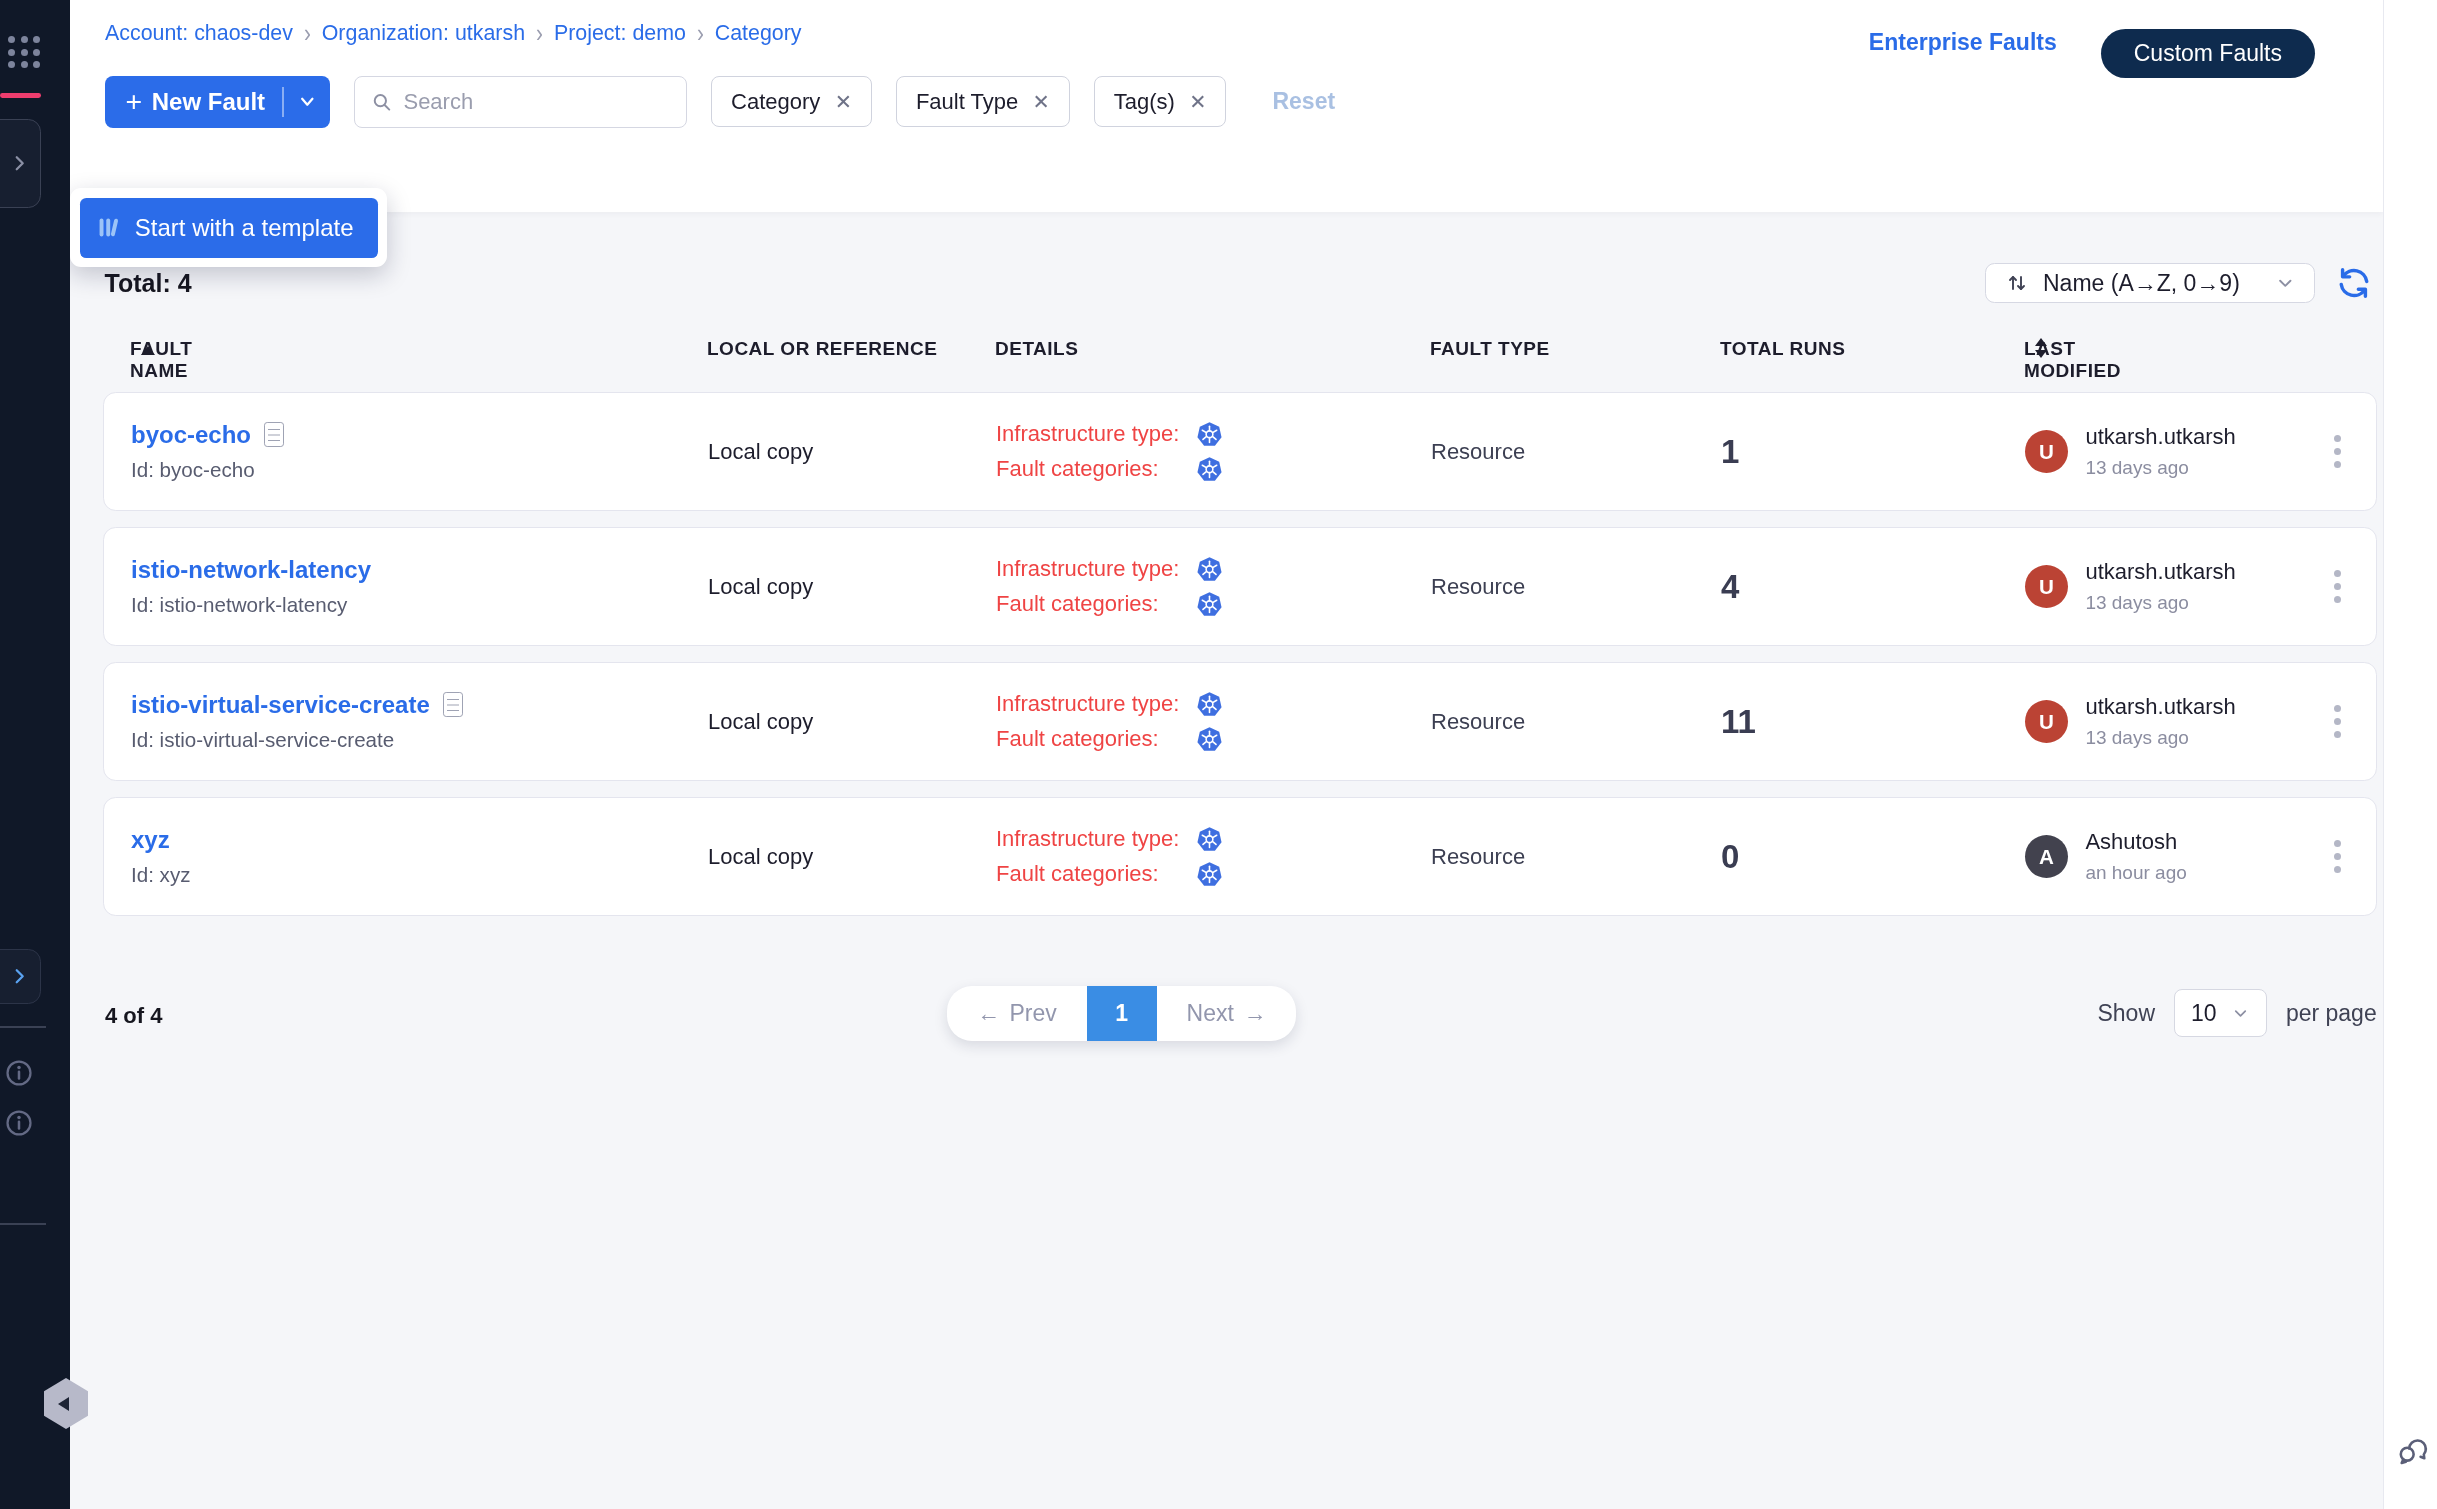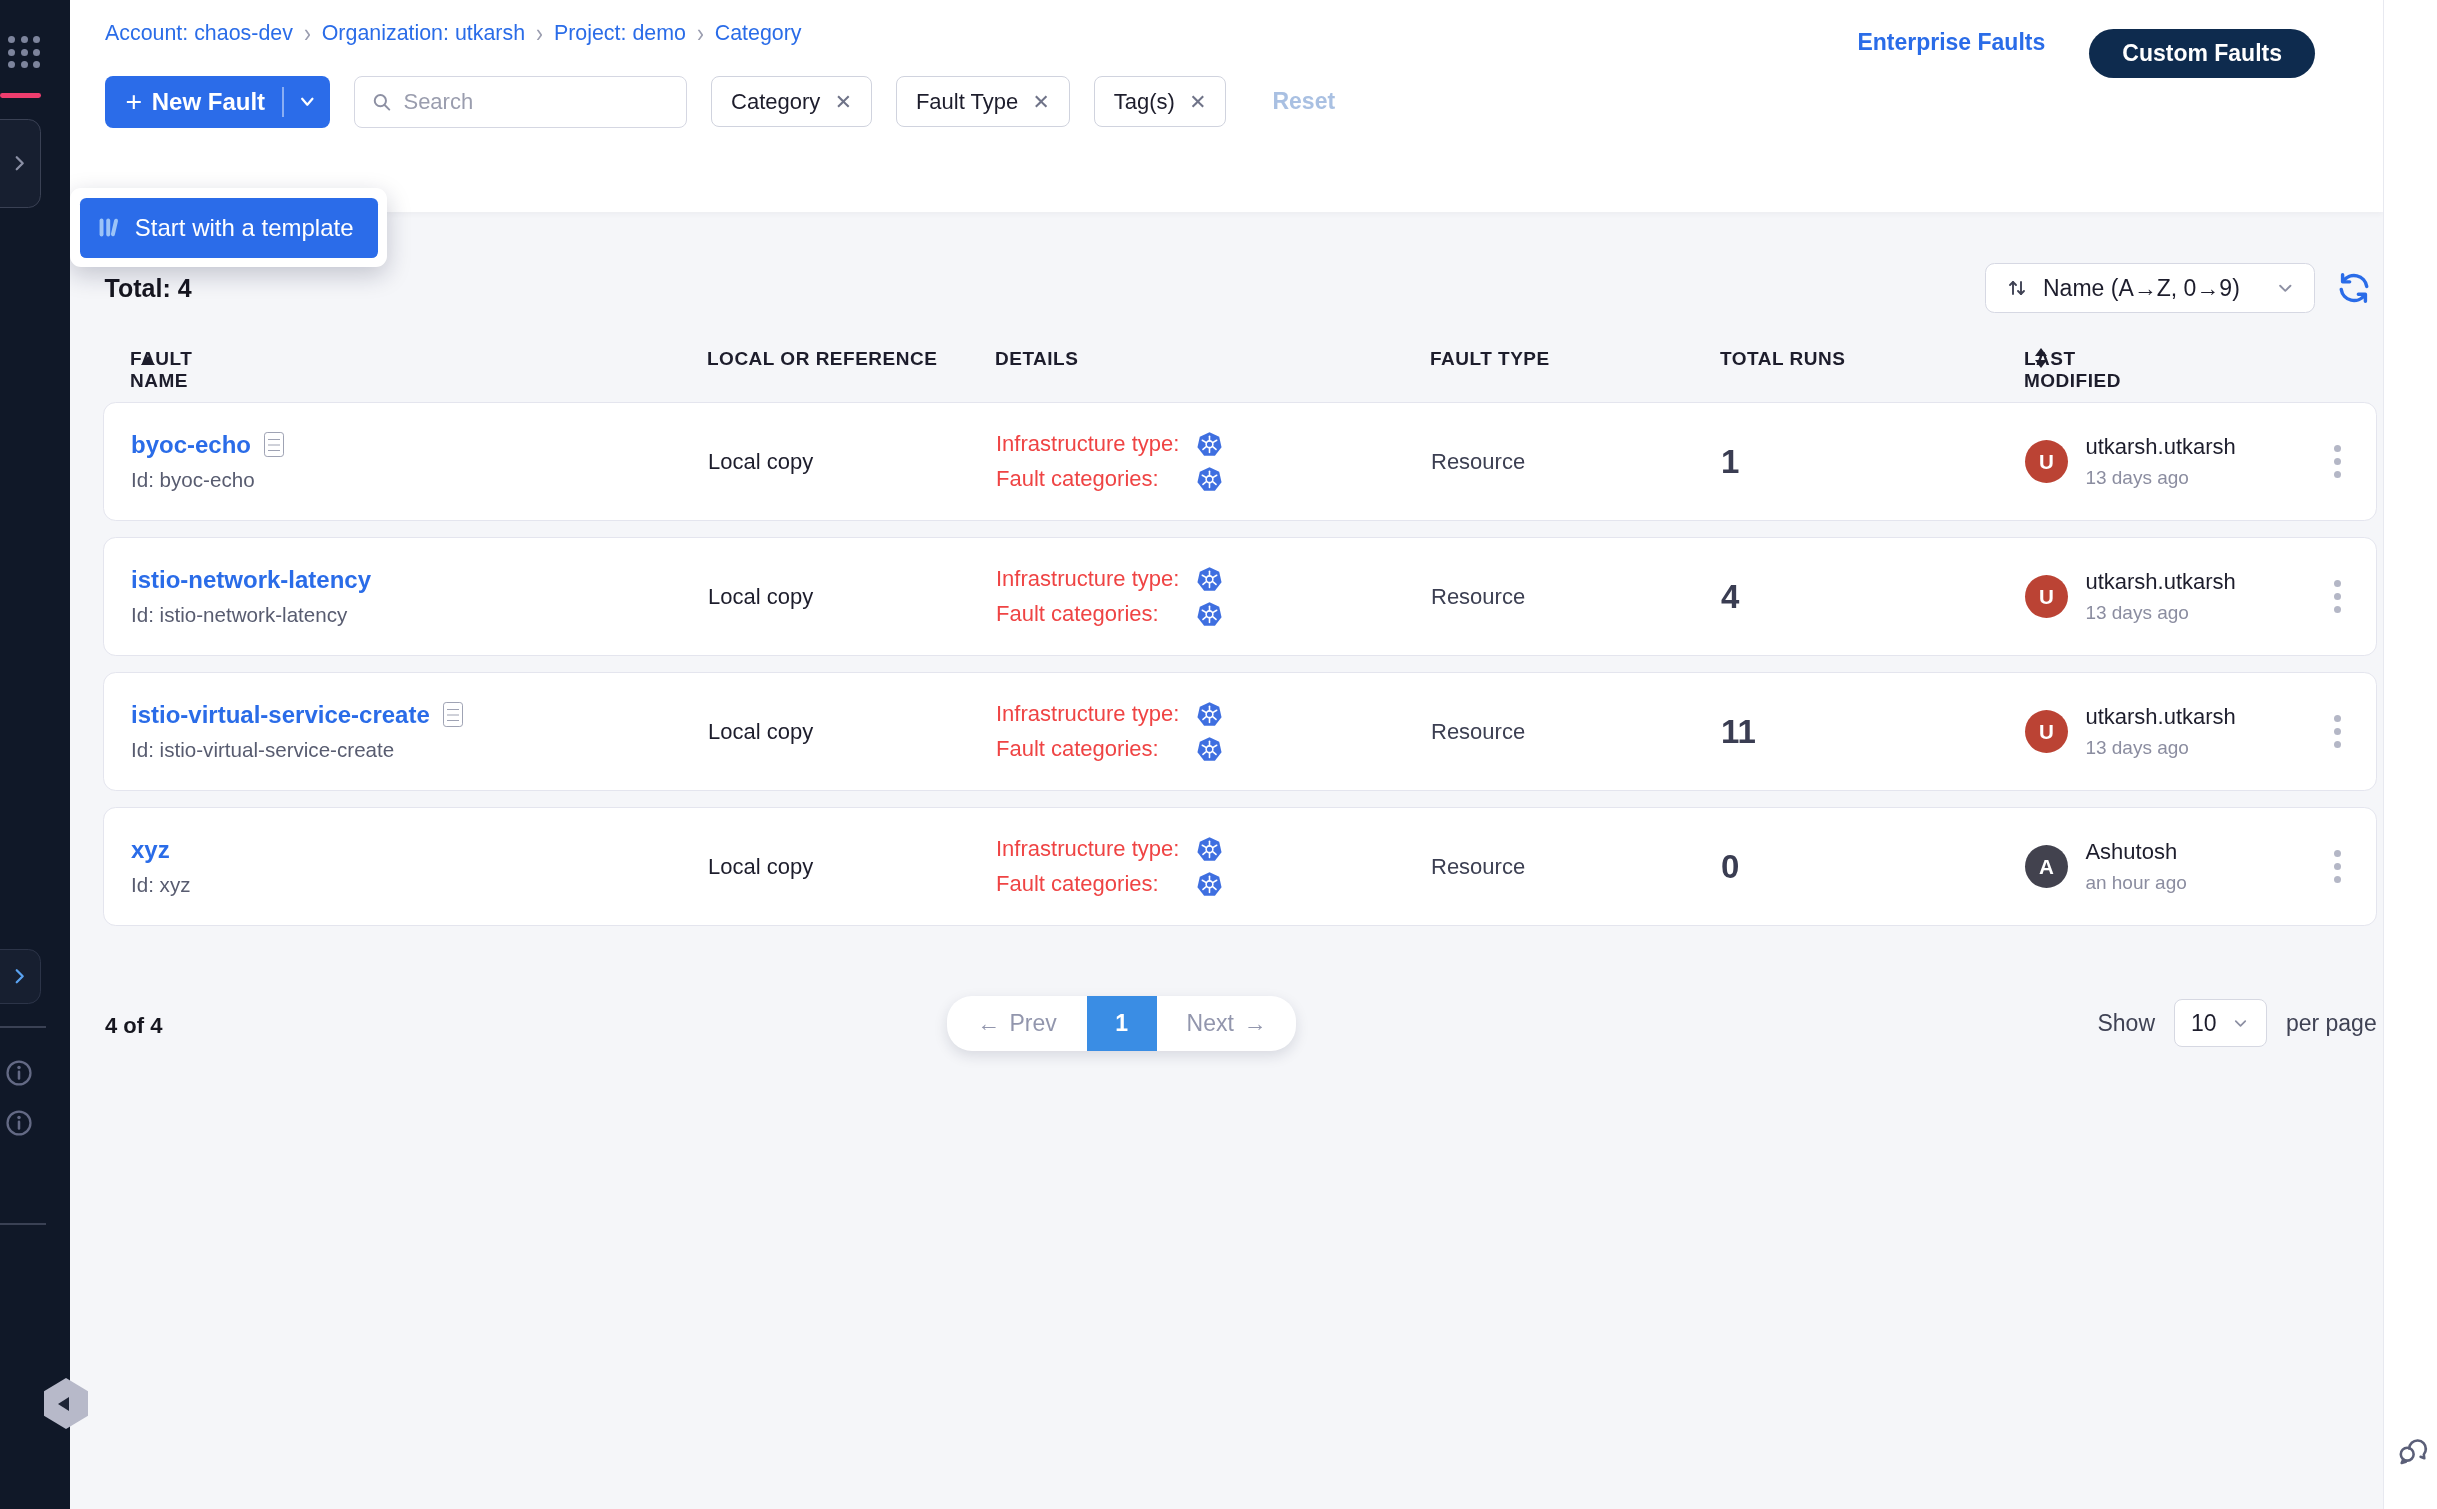--- a/index.html
+++ b/index.html
@@ -27,21 +27,21 @@
   .white-band { background:#fff; padding:20.6px 35px 0 35px; height:212px; position:relative; box-shadow:0 1.6px 6.3px rgba(30,35,60,.05); }
 
   .breadcrumb { display:flex; align-items:center; gap:11px; font-size:21.4px; }
   .breadcrumb a { color:#2a6ce8; text-decoration:none; cursor:pointer; }
   .crumb-sep { color:#9b9eb0; font-size:20.6px; transform:scaleY(1.25); display:inline-block; }
 
   .page-title { margin-top:17.4px; font-size:33px; font-weight:700; color:#16161f; letter-spacing:0.2px; }
 
   .header-actions { position:absolute; top:28.5px; right:68px; display:flex; align-items:flex-start; gap:44px; }
   .link-btn { color:#2a6ce8; font-size:23px; font-weight:600; cursor:pointer; }
-  .navy-btn { background:#0e2b4e; color:#fff; font-size:23px; font-weight:700; border:none; border-radius:25px; height:49px; padding:0 33px; cursor:pointer; }
+  .navy-btn { background:#0e2b4e; color:#fff; font-size:23px; font-weight:400; border:none; border-radius:25px; height:49px; padding:0 33px; cursor:pointer; }
 
   .toolbar { display:flex; align-items:center; gap:24px; margin-top:30px; }
   .primary-btn { display:flex; align-items:center; background:#2b6ce9; color:#fff; border:none; border-radius:8px; height:52px; padding:0 12.7px 0 20.6px; cursor:pointer; }
   .primary-btn .plus { font-size:28.5px; font-weight:400; margin-right:9.5px; line-height:1; }
   .primary-btn .lbl { font-size:24px; font-weight:600; }
   .primary-btn .vline { width:1.6px; height:30px; background:rgba(255,255,255,.45); margin:0 12.7px 0 17.4px; }
 
   .search-box { display:flex; align-items:center; gap:11px; width:333px; height:52px; background:#fff; border:1.6px solid #d5d7e2; border-radius:8px; padding:0 16px; }
   .search-box input { border:none; outline:none; font-size:22px; color:#3c3f52; width:100%; font-family:"Liberation Sans",sans-serif; background:transparent; }
   .search-box input::placeholder { color:#9a9dae; }
@@ -52,21 +52,21 @@
 
   
   .menu-panel { position:absolute; left:0; top:188px; background:#fff; border-radius:11px; padding:9.5px; box-shadow:0 8px 24px rgba(20,25,60,.22); z-index:50; }
   .menu-item { display:flex; align-items:center; gap:14.3px; background:#2b6ce9; color:#fff; border-radius:6.3px; height:60px; padding:0 24px 0 16px; font-size:24px; font-weight:500; cursor:pointer; white-space:nowrap; }
 
   
   .list-wrap { padding:0 6.3px 0 33px; }
   .list-topline { display:flex; align-items:center; justify-content:space-between; margin-top:51px; padding-right:4.8px; }
   .total-label { font-size:25px; font-weight:700; color:#16161f; margin-left:1.6px; }
   .sort-group { display:flex; align-items:center; gap:20.6px; }
-  .sort-select { display:flex; align-items:center; gap:14.3px; height:50px; background:#fff; border:1.6px solid #d6d8e3; border-radius:9.5px; padding:8px 19px; font-size:23px; color:#1d1d2c; cursor:pointer; }
+  .sort-select { display:flex; align-items:center; gap:14.3px; height:40px; background:#fff; border:1.6px solid #d6d8e3; border-radius:9.5px; padding:8px 19px; font-size:23px; color:#1d1d2c; cursor:pointer; }
   .sort-select .chev { margin-left:20.6px; }
   .refresh-btn { width:36px; height:36px; cursor:pointer; }
 
   .cols { position:relative; height:24px; margin-top:35px; font-size:19px; font-weight:700; letter-spacing:0.5px; color:#1d1d2c; }
   .cols span, .row .cell { position:absolute; }
   .c-name{left:27px;} .c-local{left:604px;} .c-details{left:892px;} .c-type{left:1327px;} .c-runs{left:1617px;} .c-mod{left:1921px;}
   .sort-asc { display:inline-block; width:0; height:0; border-left:7.1px solid transparent; border-right:7.1px solid transparent; border-bottom:9.5px solid #1d1d2c; margin-left:11px; }
   .sort-both { display:inline-flex; flex-direction:column; gap:4px; margin-left:11px; vertical-align:middle; }
   .sort-both b { width:0; height:0; border-left:6.3px solid transparent; border-right:6.3px solid transparent; }
   .sort-both b.up { border-bottom:8px solid #1d1d2c; }

